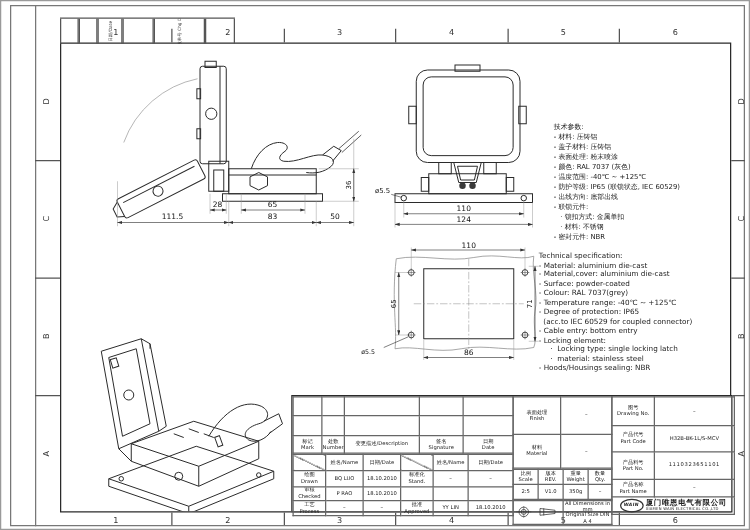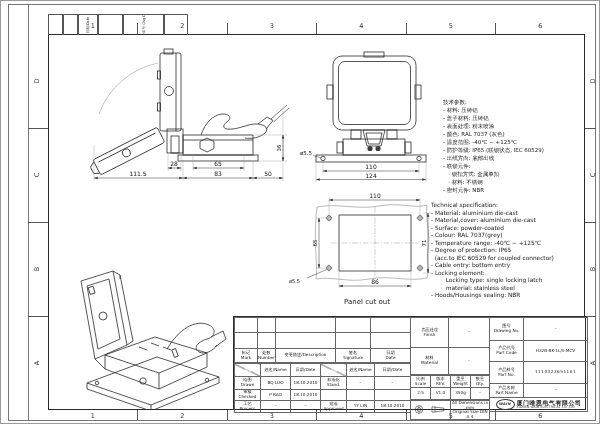--- a/index.html
+++ b/index.html
@@ -263,21 +263,20 @@
       <line x1="20" y1="87" x2="39.5" y2="78.5"></line>
     </g>
     <text x="88" y="7" font-size="6" text-anchor="middle">110</text>
     <text x="29.5" y="52" font-size="5.5" text-anchor="middle" transform="rotate(-90 29.5 52)">65</text>
     <text x="138.5" y="52" font-size="5.5" text-anchor="middle" transform="rotate(-90 138.5 52)">71</text>
     <text x="88" y="93" font-size="6" text-anchor="middle">86</text>
     <text x="2" y="92" font-size="5" text-anchor="start">ø5.5</text>
   </svg>
 
   <div class="abs caption">
-    <div class="en">Panel cut out</div>
   </div>
 
   <svg class="abs" style="left:46px;top:258px" width="180" height="150" viewBox="0 0 180 150">
     <g stroke="#2b2b2b" fill="none" stroke-width="0.8">
       <polygon points="34,22 66,12 80,86 48,100"></polygon>
       <polyline points="66,12 73,16 86,82 80,86"></polyline>
       <polyline points="73,16 73,20"></polyline>
       <polygon points="40,27 62,20 73,80 51,90"></polygon>
       <circle cx="56" cy="57" r="4"></circle>
       <rect x="42" y="28" width="5" height="7" transform="rotate(-17 44 31)"></rect>

